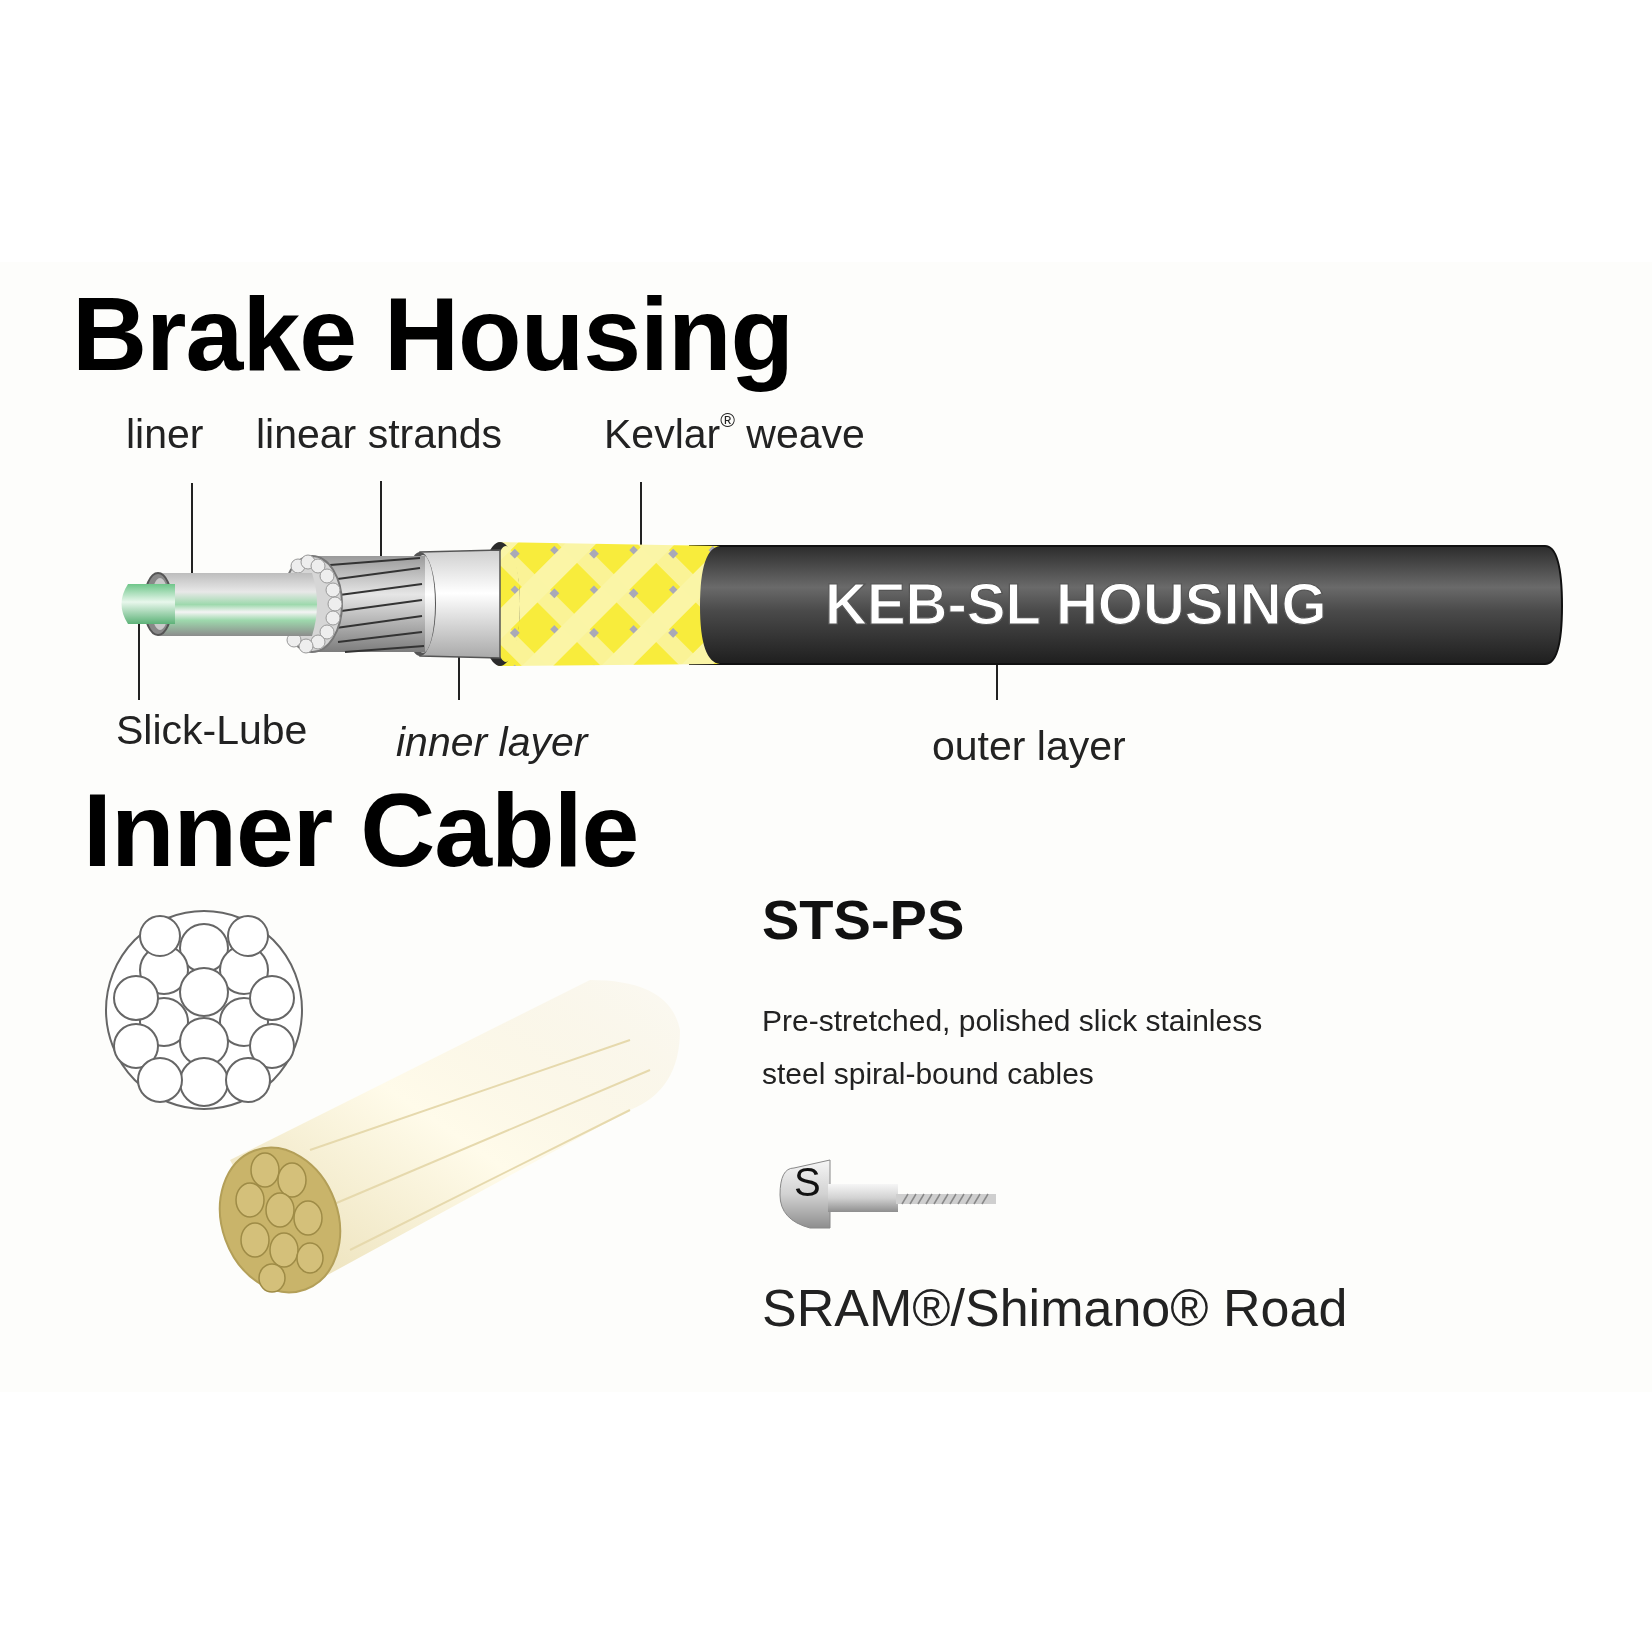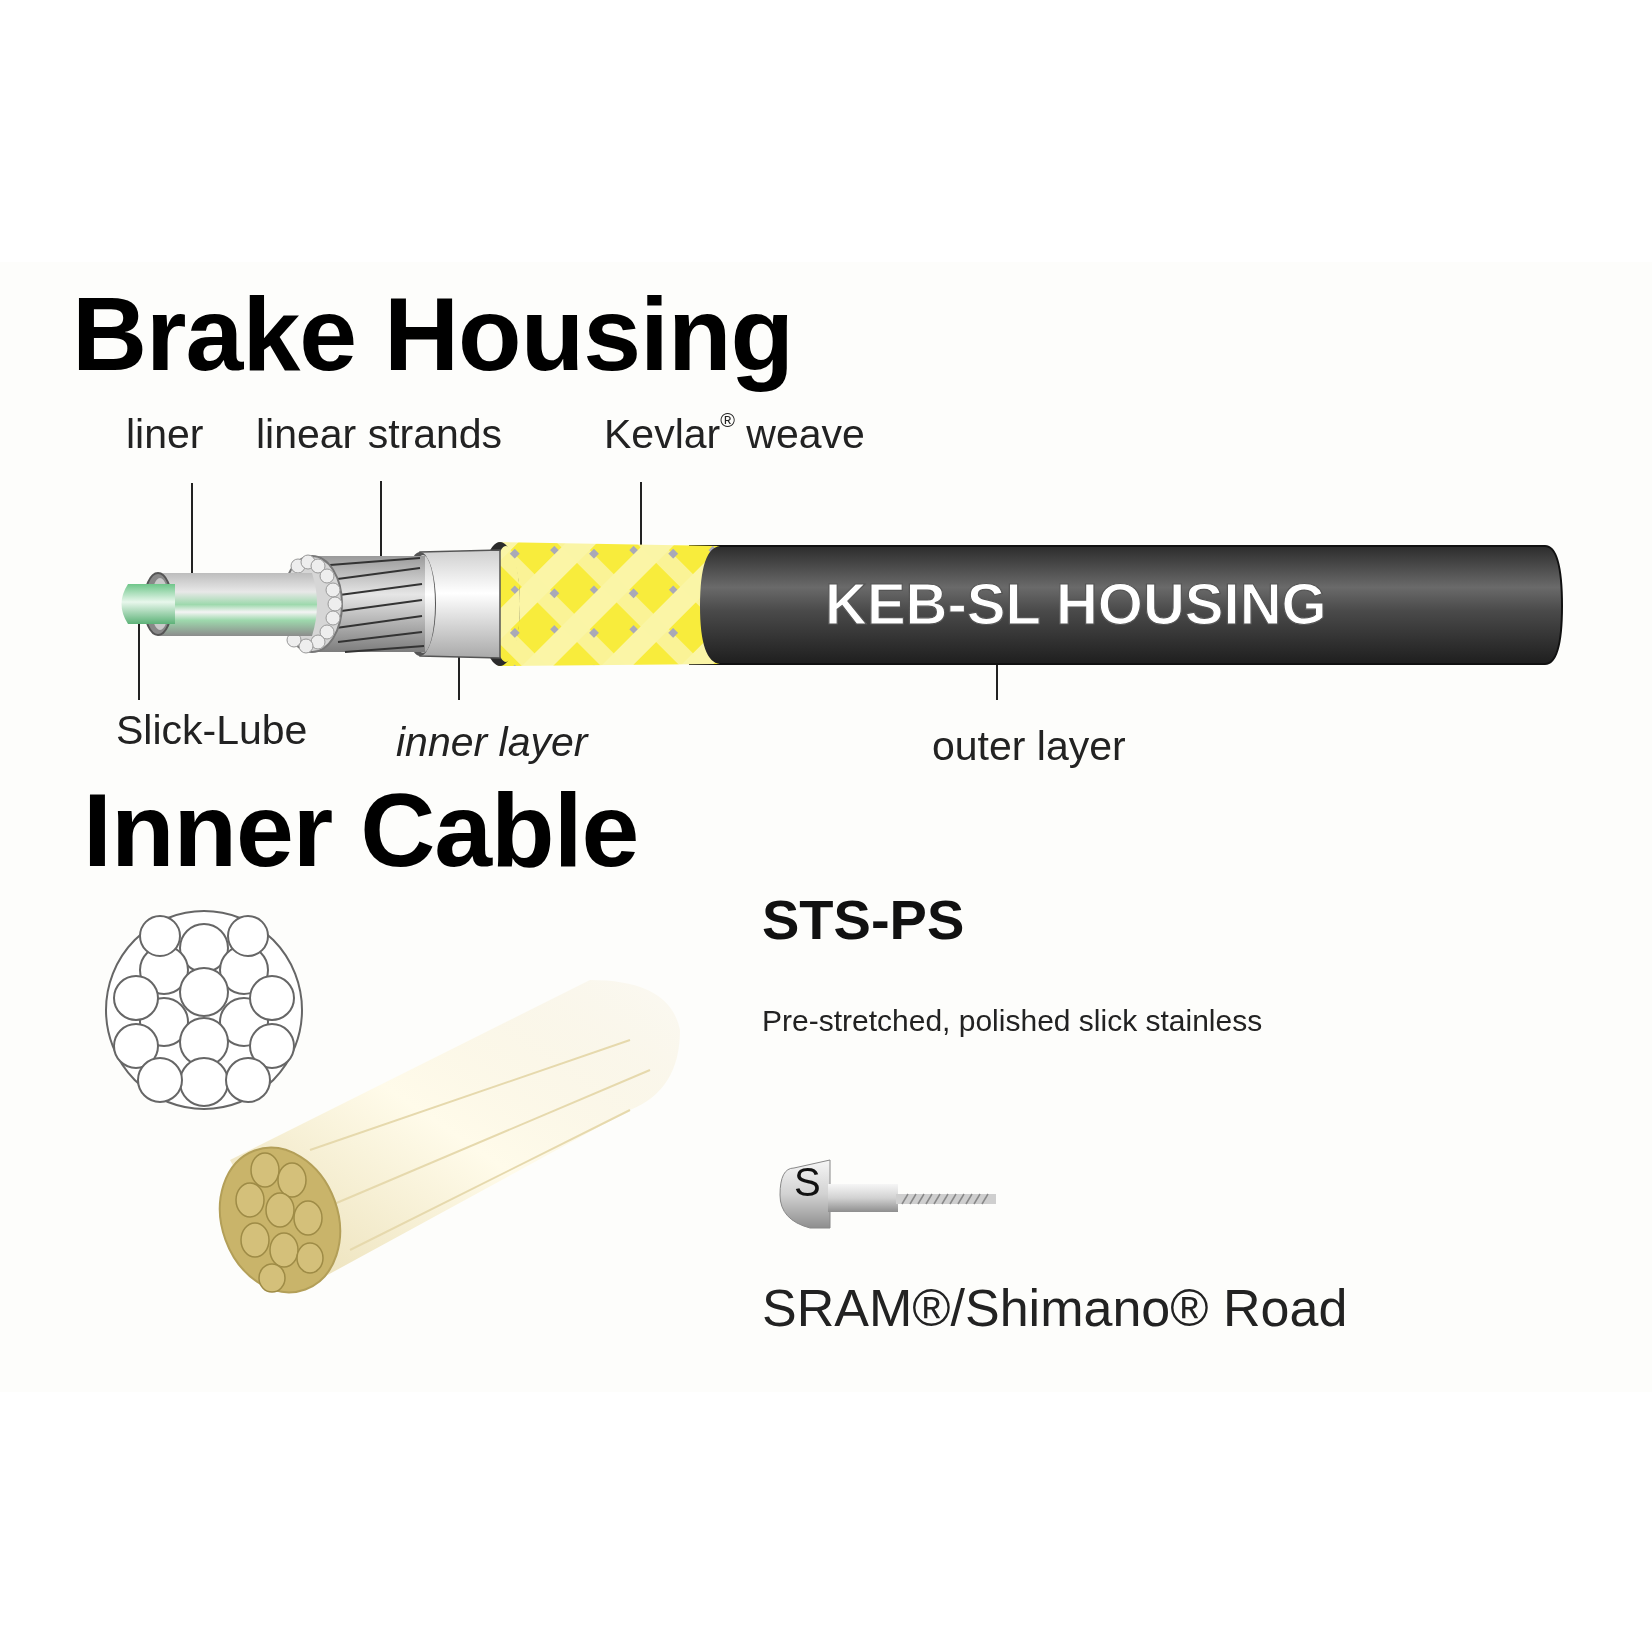--- a/index.html
+++ b/index.html
@@ -169,20 +169,21 @@
     <ellipse cx="45" cy="280" rx="14" ry="17"></ellipse>
       <ellipse cx="74" cy="290" rx="14" ry="17"></ellipse>
       <ellipse cx="100" cy="298" rx="13" ry="15"></ellipse>
     <ellipse cx="62" cy="318" rx="13" ry="14"></ellipse>
   </g>
 </svg>
 
 <div class="abs sts-title" style="left:762px; top:892px;">STS-PS</div>
 <div class="abs desc" style="left:762px; top:994px;">
   <div>Pre-stretched, polished slick stainless</div>
+  <div>steel spiral-bound cables</div>
 </div>
 
 <svg width="260" height="90" style="left:780px; top:1150px;">
   <defs>
     <linearGradient id="gHead" x1="0" y1="0" x2="0" y2="1">
       <stop offset="0" stop-color="#f6f6f6"></stop>
       <stop offset="0.5" stop-color="#d2d2d2"></stop>
       <stop offset="1" stop-color="#8e8e8e"></stop>
     </linearGradient>
   </defs>

